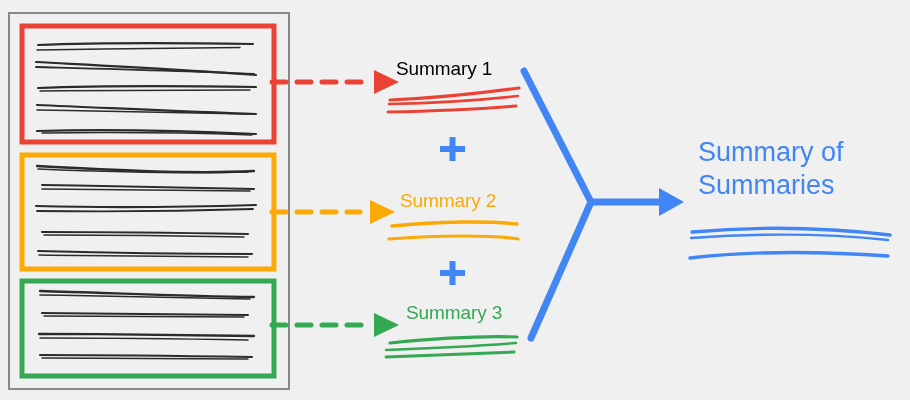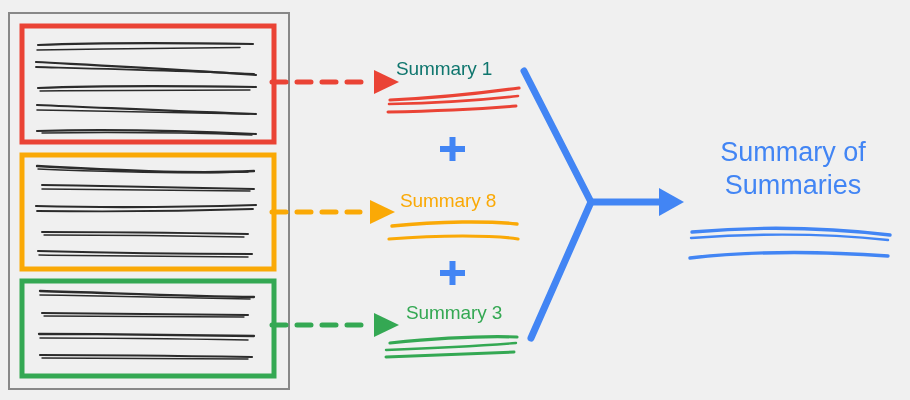--- a/index.html
+++ b/index.html
@@ -29,30 +29,30 @@
   .lbl {
     position: absolute;
     white-space: nowrap;
     font-family: "Liberation Sans", sans-serif;
   }
   .summary-label {
     font-size: 19px;
     font-weight: 400;
     letter-spacing: -0.1px;
   }
-  #label-summary-1 { left: 396px; top: 58px; color: #0f766e; }
+  #label-summary-1 { left: 396px; top: 58px; color: #000000; }
   #label-summary-2 { left: 400px; top: 190px; color: #FAA906; }
   #label-summary-3 { left: 396px; top: 302px; color: #34A853; margin-left: 10px; }
   #label-final {
     left: 698px;
     top: 136px;
     color: #4285F4;
     font-size: 27px;
     font-weight: 400;
-    text-align: center;
+    text-align: left;
     width: 190px;
     line-height: 1.22;
   }
   #label-final .ln { display: block; }
 </style>
 </head>
 <body>
 
 <div id="stage">
 
@@ -158,21 +158,21 @@
 
     <g fill="none" stroke="#4285F4" stroke-linecap="round">
       <path d="M692 232 C760 226, 830 228, 890 235" stroke-width="3.4"></path>
       <path d="M691 238 C760 233, 832 234, 888 240" stroke-width="2.4"></path>
       <path d="M690 258 C760 250, 832 252, 888 256" stroke-width="3.4"></path>
     </g>
   </svg>
 
   <div class="lbl summary-label" id="label-summary-1">Summary 1</div>
 
-  <div class="lbl summary-label" id="label-summary-2">Summary 8</div>
+  <div class="lbl summary-label" id="label-summary-2">Summary 2</div>
 
   <div class="lbl summary-label" id="label-summary-3">Summary 3</div>
 
   <div class="lbl" id="label-final">
     <span class="ln">Summary of</span>
     <span class="ln">Summaries</span>
   </div>
 
 </div>
 

